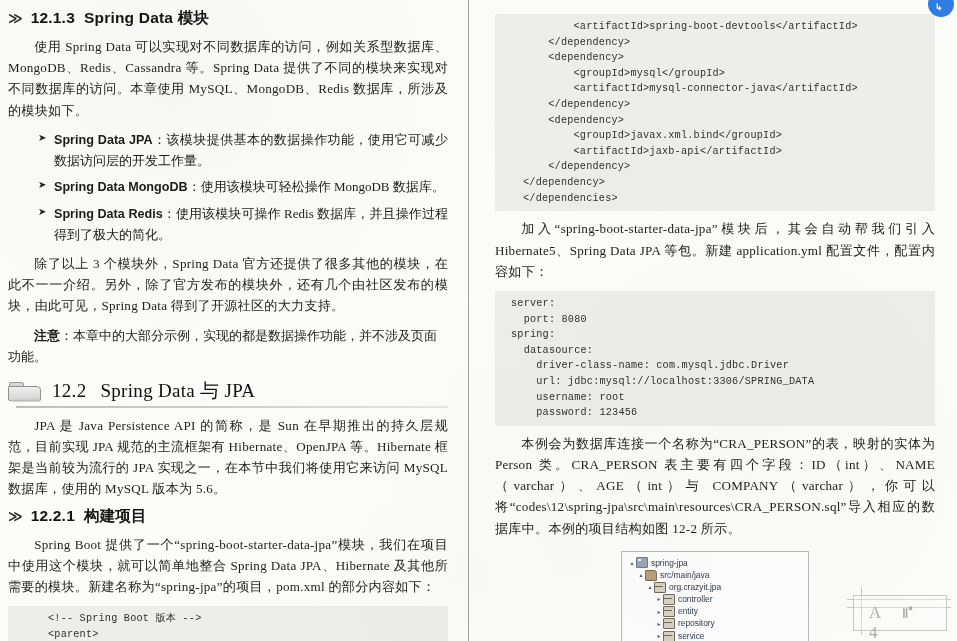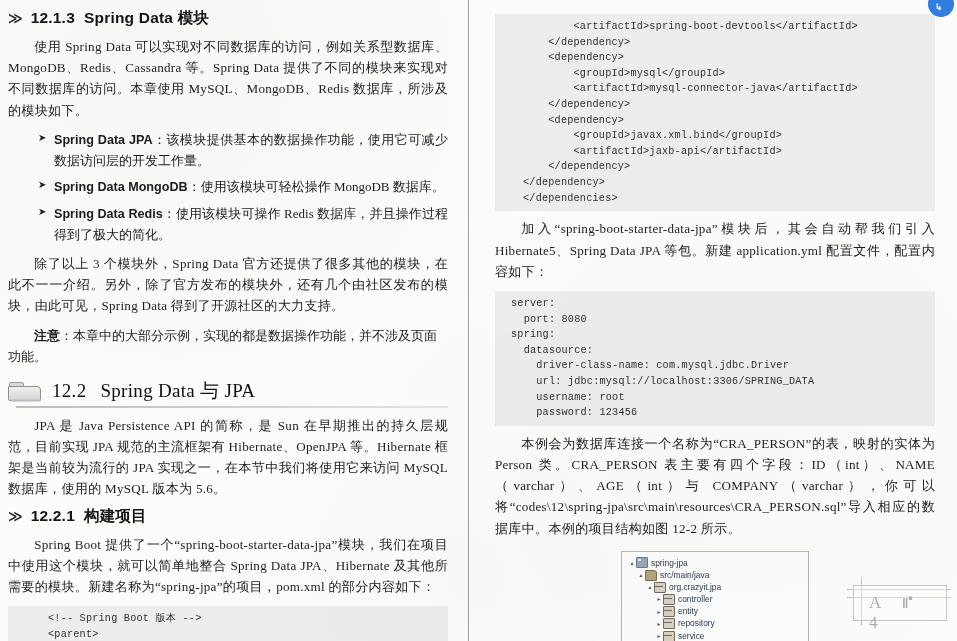--- a/index.html
+++ b/index.html
@@ -229,21 +229,21 @@
     position: absolute;
     left: 7px; top: 12px;
     color: #fff;
     font-family: "Liberation Sans", sans-serif;
     font-size: 9px;
     font-weight: 700;
     line-height: 1;
   }
   .stamp {
     position: absolute;
-    right: 6px; bottom: 12px;
+    right: 6px; bottom: 2px;
     width: 108px; height: 56px;
     z-index: 6;
     opacity: .55;
     pointer-events: none;
   }
   .stamp .frame {
     position: absolute;
     left: 10px; top: 12px;
     width: 92px; height: 34px;
     border: 1px solid #9b9b9b;

